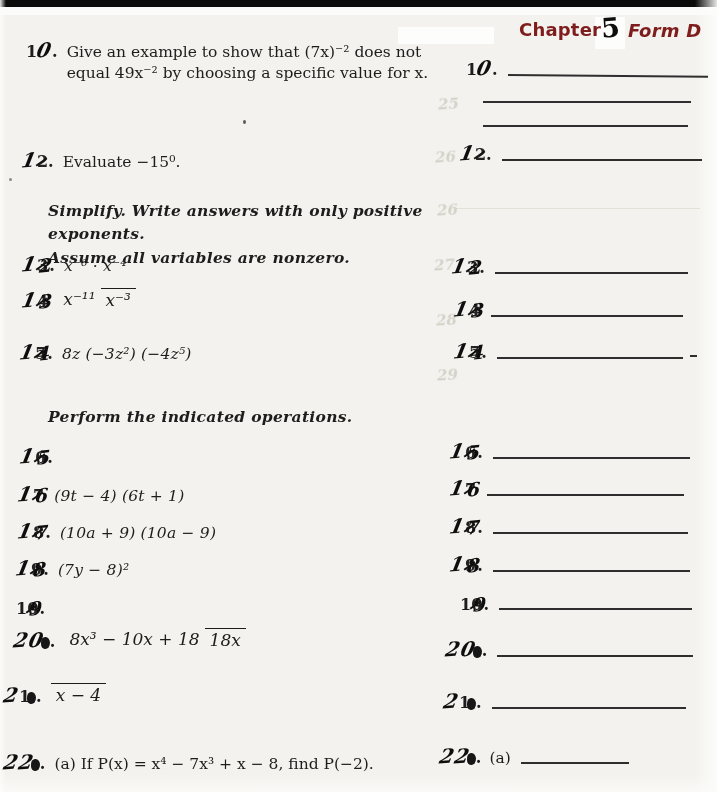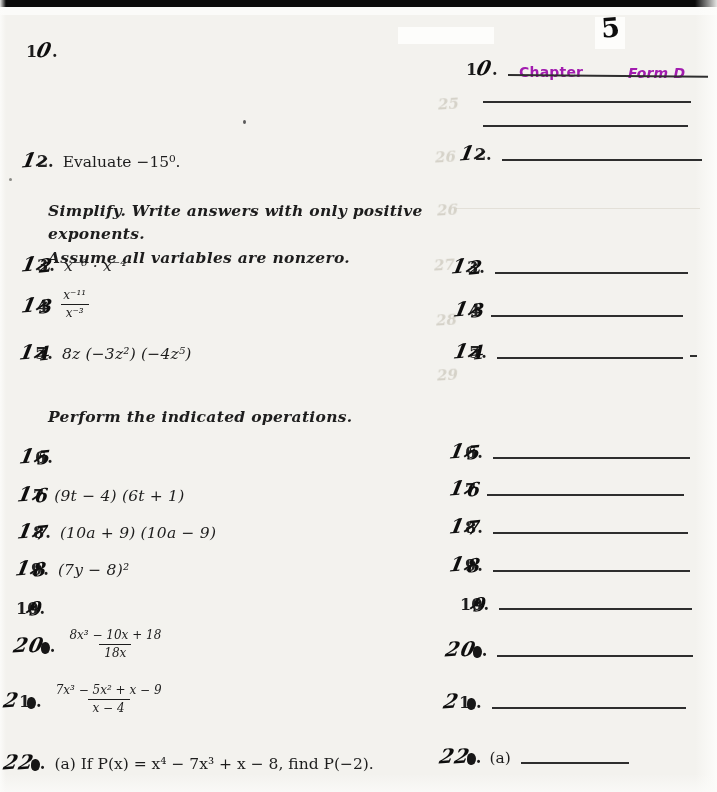--- a/index.html
+++ b/index.html
@@ -13,33 +13,33 @@
   .topbar{position:absolute;top:0;left:0;width:717px;height:7px;background:#0b0b0b;}
   .topgap{position:absolute;top:7px;left:0;width:717px;height:8px;background:#fbfbf9;}
   .edge-r{position:absolute;top:0;right:0;width:22px;height:792px;background:linear-gradient(90deg,rgba(255,255,255,0),rgba(253,253,251,.9));}
   .edge-b{position:absolute;bottom:0;left:0;width:717px;height:18px;background:linear-gradient(180deg,rgba(255,255,255,0),rgba(251,251,249,.8));}
   .edge-l{position:absolute;top:0;left:0;width:6px;height:792px;background:linear-gradient(270deg,rgba(255,255,255,0),rgba(252,252,250,.9));}
 
   
   .patch{position:absolute;background:#fdfdfb;}
   .patch1{left:595px;top:17px;width:30px;height:32px;}
   .patch2{left:398px;top:27px;width:96px;height:17px;}
-  .hdr-txt{position:absolute;font-family:"DejaVu Sans","Liberation Sans",sans-serif;font-weight:bold;font-size:14px;color:#a21caf;letter-spacing:.2px;margin-top:45px;}
+  .hdr-txt{position:absolute;font-family:"DejaVu Sans","Liberation Sans",sans-serif;font-weight:bold;font-size:18px;color:#7f1d1d;letter-spacing:.2px;}
   .chapter{top:19px;left:519px;}
   .formd{top:20px;left:628px;font-style:italic;}
   .five{position:absolute;top:12px;left:601px;font-family:"DejaVu Serif",serif;font-size:27px;font-weight:700;transform:rotate(-4deg);color:#0d0d0d;}
 
   
   .prob{position:absolute;display:flex;align-items:baseline;font-size:15.5px;}
   .prob .lbl{white-space:nowrap;margin-right:9px;}
   .prob .txt{white-space:pre-line;line-height:1.38;}
   .math{font-style:italic;letter-spacing:.2px;}
   .roman{font-style:normal;}
   .fr-row{align-items:center;}
-  .frac{display:inline-flex;flex-direction:column;align-items:center;font-style:italic;font-size:12px;line-height:1.25;justify-content:center;}
+  .frac{display:inline-flex;align-items:center;font-style:italic;font-size:17px;line-height:1.25;justify-content:center;}
   .frac .num{padding:0 5px 1px;}
   .frac .den{border-top:1.6px solid #1c1c1c;padding:1px 5px 0;}
 
   .pl10{left:26px;top:38px;}
   .pl10 .txt{width:400px;}
   .pl11{left:22px;top:148px;}
   .sech{position:absolute;font-weight:700;font-style:italic;font-size:15.5px;line-height:1.5;white-space:pre-line;letter-spacing:.3px;margin-left:36px;}
   .sec1{left:12px;top:199px;width:440px;}
   .sec2{left:12px;top:405px;}
   .pl12{left:22px;top:252px;}
@@ -117,20 +117,22 @@
   <div class="dot dot2"></div>
 
   <div class="patch patch1"></div>
   <div class="patch patch2"></div>
   <div class="hdr-txt chapter">Chapter</div>
   <div class="five">5</div>
   <div class="hdr-txt formd">Form D</div>
 
   <div class="prob pl10">
     <span class="lbl"><span class="seg seg-print">1</span><span class="seg seg-hand">0</span><span class="seg seg-print">.</span></span>
+    <span class="txt roman">Give an example to show that (7x)⁻² does not
+equal 49x⁻² by choosing a specific value for x.</span>
   </div>
 
   <div class="prob pl11">
     <span class="lbl"><span class="seg seg-hand">1</span><span class="seg seg-struck">2</span><span class="seg seg-print">.</span></span>
     <span class="txt roman">Evaluate −15⁰.</span>
   </div>
 
   <div class="sech sec1">Simplify.  Write answers with only positive exponents.
 Assume all variables are nonzero.</div>
 
@@ -181,21 +183,20 @@
     <span class="lbl"><span class="seg seg-hand">2</span><span class="seg seg-hand">0</span><span class="seg seg-blot"></span><span class="seg seg-print">.</span></span>
     <span class="frac">
       <span class="num">8x³ − 10x + 18</span>
       <span class="den">18x</span>
     </span>
   </div>
 
   <div class="prob pl21 fr-row">
     <span class="lbl"><span class="seg seg-hand">2</span><span class="seg seg-print">1</span><span class="seg seg-blot"></span><span class="seg seg-print">.</span></span>
     <span class="frac">
-      <span class="num">7x³ − 5x² + x − 9</span>
       <span class="den">x − 4</span>
     </span>
   </div>
 
   <div class="prob pl22">
     <span class="lbl"><span class="seg seg-hand">2</span><span class="seg seg-hand">2</span><span class="seg seg-blot"></span><span class="seg seg-print">.</span></span>
     <span class="txt roman">(a)  If P(x) = x⁴ − 7x³ + x − 8, find P(−2).</span>
   </div>
 
   <div class="ans-row ar10">

